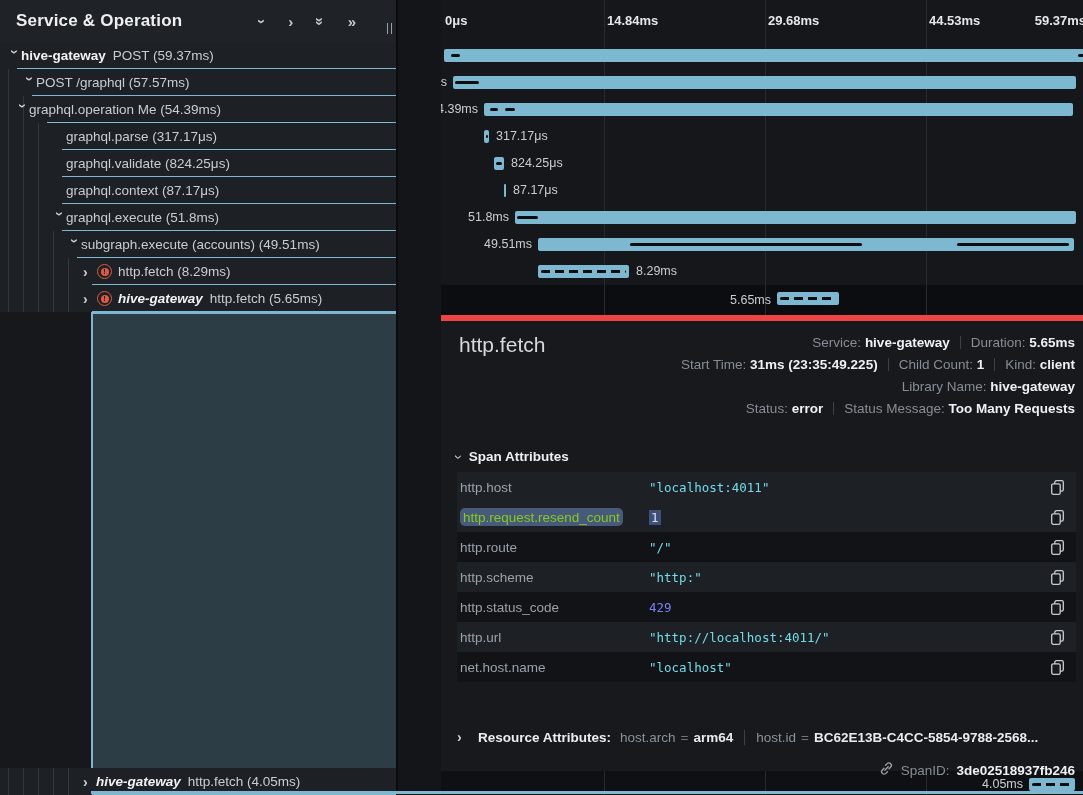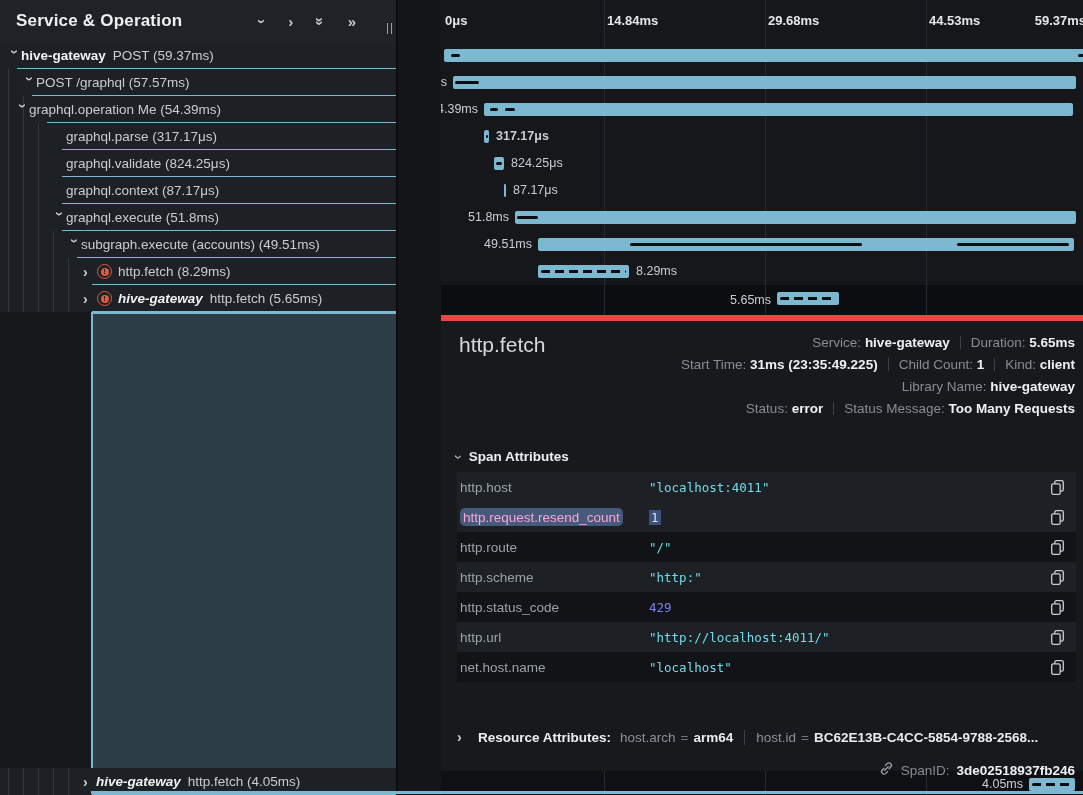--- a/index.html
+++ b/index.html
@@ -58,21 +58,21 @@
   .mv{color:#eef0f2;font-weight:700;}
   .mdiv{display:inline-block;width:1px;height:13px;background:#3c4148;margin:0 10px;vertical-align:-2px;}
   .attr-head{position:absolute;left:16px;top:128px;font-size:13.5px;font-weight:700;color:#eceef0;
              display:flex;align-items:center;gap:7px;cursor:pointer;}
   .attr-head .chev{width:auto;font-weight:400;}
   #attrs{position:absolute;left:16px;right:14px;top:151px;}
   .arow{height:30px;display:flex;align-items:center;padding:0 12px 0 3px;box-sizing:border-box;}
   .arow.light{background:#1d2125;}
   .arow.dark{background:#111317;}
   .akey{width:189px;flex:none;font-size:13.5px;color:#9ba2aa;white-space:nowrap;}
-  .ksel{background:#475a7c;color:#f9a8d4;padding:1.5px 3px;border-radius:5px;}
+  .ksel{background:#475a7c;color:#84cc16;padding:1.5px 3px;border-radius:5px;}
   .aval{font-family:"DejaVu Sans Mono",monospace;font-size:12.5px;color:#72dce8;flex:1;
         min-width:0;white-space:nowrap;overflow:hidden;}
   .aval.num{color:#7c80ee;}
   .sel{background:#3d5078;color:#d7e2f6;padding:1.5px 2px;}
   .copy{flex:none;margin-left:12px;background:none;border:none;padding:0;cursor:pointer;display:flex;}
   .resource{position:absolute;left:16px;top:401px;height:30px;display:flex;align-items:center;
             font-size:13.5px;color:#878d95;white-space:nowrap;cursor:pointer;}
   .rhead{font-weight:700;color:#eceef0;margin:0 9px 0 8px;}
   .rkey{color:#8b9199;}
   .req{margin:0 5px;color:#6f757d;}
@@ -235,21 +235,21 @@
         </div>
         <div class="xrow">
           <span class="bar" style="left: 43px; width: 589px;"></span>
           <span class="bmark" style="left: 49px; width: 8px;"></span>
           <span class="bmark" style="left: 64px; width: 10px;"></span>
           <span class="blab" style="right: 612px;">54.39ms</span>
         </div>
         <div class="xrow">
           <span class="bar" style="left: 43px; width: 5px;"></span>
           <span class="bmark" style="left: 45px; width: 2px;"></span>
-          <span class="blab" style="left: 55px; font-weight: bold;">317.17μs</span>
+          <span class="blab" style="left: 55px;">317.17μs</span>
         </div>
         <div class="xrow">
           <span class="bar" style="left: 53px; width: 10px;"></span>
           <span class="bmark" style="left: 55px; width: 6px;"></span>
           <span class="blab" style="left: 70px;">824.25μs</span>
         </div>
         <div class="xrow">
           <span class="bar" style="left: 63px; width: 2px;"></span>
           <span class="blab" style="left: 72px;">87.17μs</span>
         </div>

